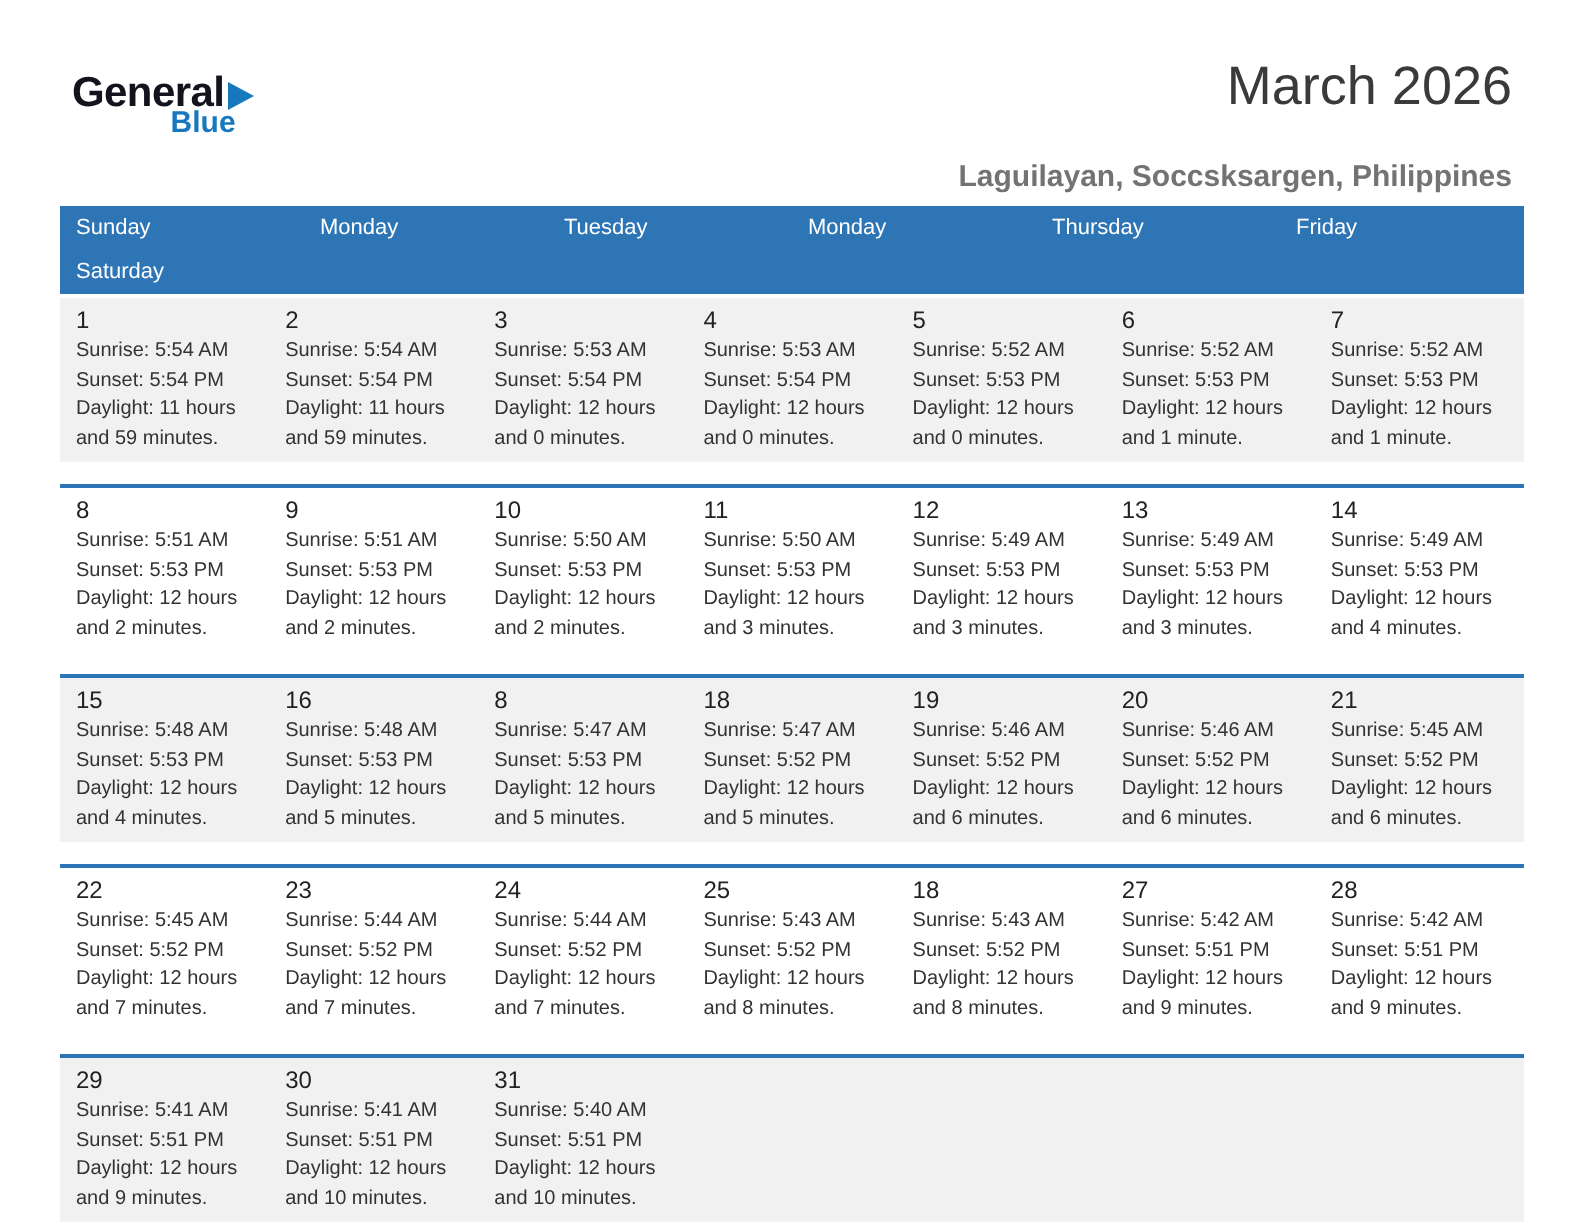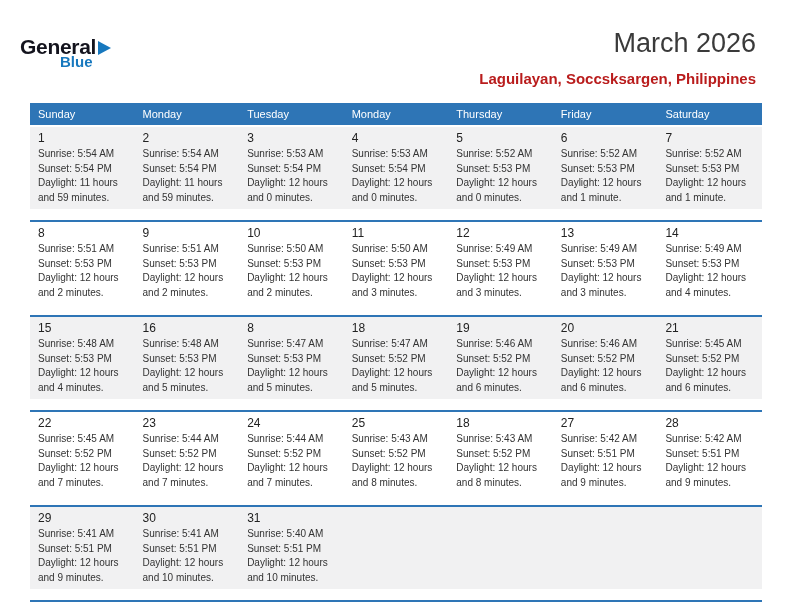--- a/index.html
+++ b/index.html
@@ -10,41 +10,41 @@
     position: relative;
     width: 792px;
     height: 612px;
     background: #ffffff;
     overflow: hidden;
   }
 
   
   .top-header { position: relative; height: 103px; }
 
-  .logo { position: absolute; left: 20px; top: 36px; line-height: 1; }
+  .logo { position: absolute; left: 36px; top: 36px; line-height: 1; text-align: center; }
   .logo-row1 { display: flex; align-items: center; }
   .logo-general { font-size: 21px; font-weight: 600; color: #13131d; letter-spacing: -0.3px; }
   .logo-triangle {
     width: 0; height: 0; margin-left: 2px; margin-top: 2px;
     border-left: 13px solid var(--logo-blue, #1778BE);
     border-top: 7px solid transparent;
     border-bottom: 7px solid transparent;
   }
   .logo-blue-word { font-size: 15px; font-weight: 600; color: var(--logo-blue, #1778BE); margin-left: 40px; margin-top: -3px; }
 
   .titles { position: absolute; right: 36px; top: 28px; text-align: right; }
   .month-title { font-size: 27px; font-weight: 400; color: #3a3a3a; }
-  .location-subtitle { font-size: 15px; font-weight: 700; color: #b91c1c; margin-top: 11px; }
+  .location-subtitle { font-size: 15px; font-weight: 700; color: #737373; margin-top: 21px; }
 
   
   .calendar { margin: 0 30px; }
 
   .weekday-row {
     display: grid;
-    grid-template-columns: repeat(7, 1fr);
+    grid-template-columns: repeat(6, 1fr);
     background: var(--accent, #2E75B6);
     margin-bottom: 2px;
   }
   .weekday {
     color: #ffffff;
     font-size: 11px;
     padding: 5px 0 5px 8px;
     white-space: nowrap;
     overflow: hidden;
   }

